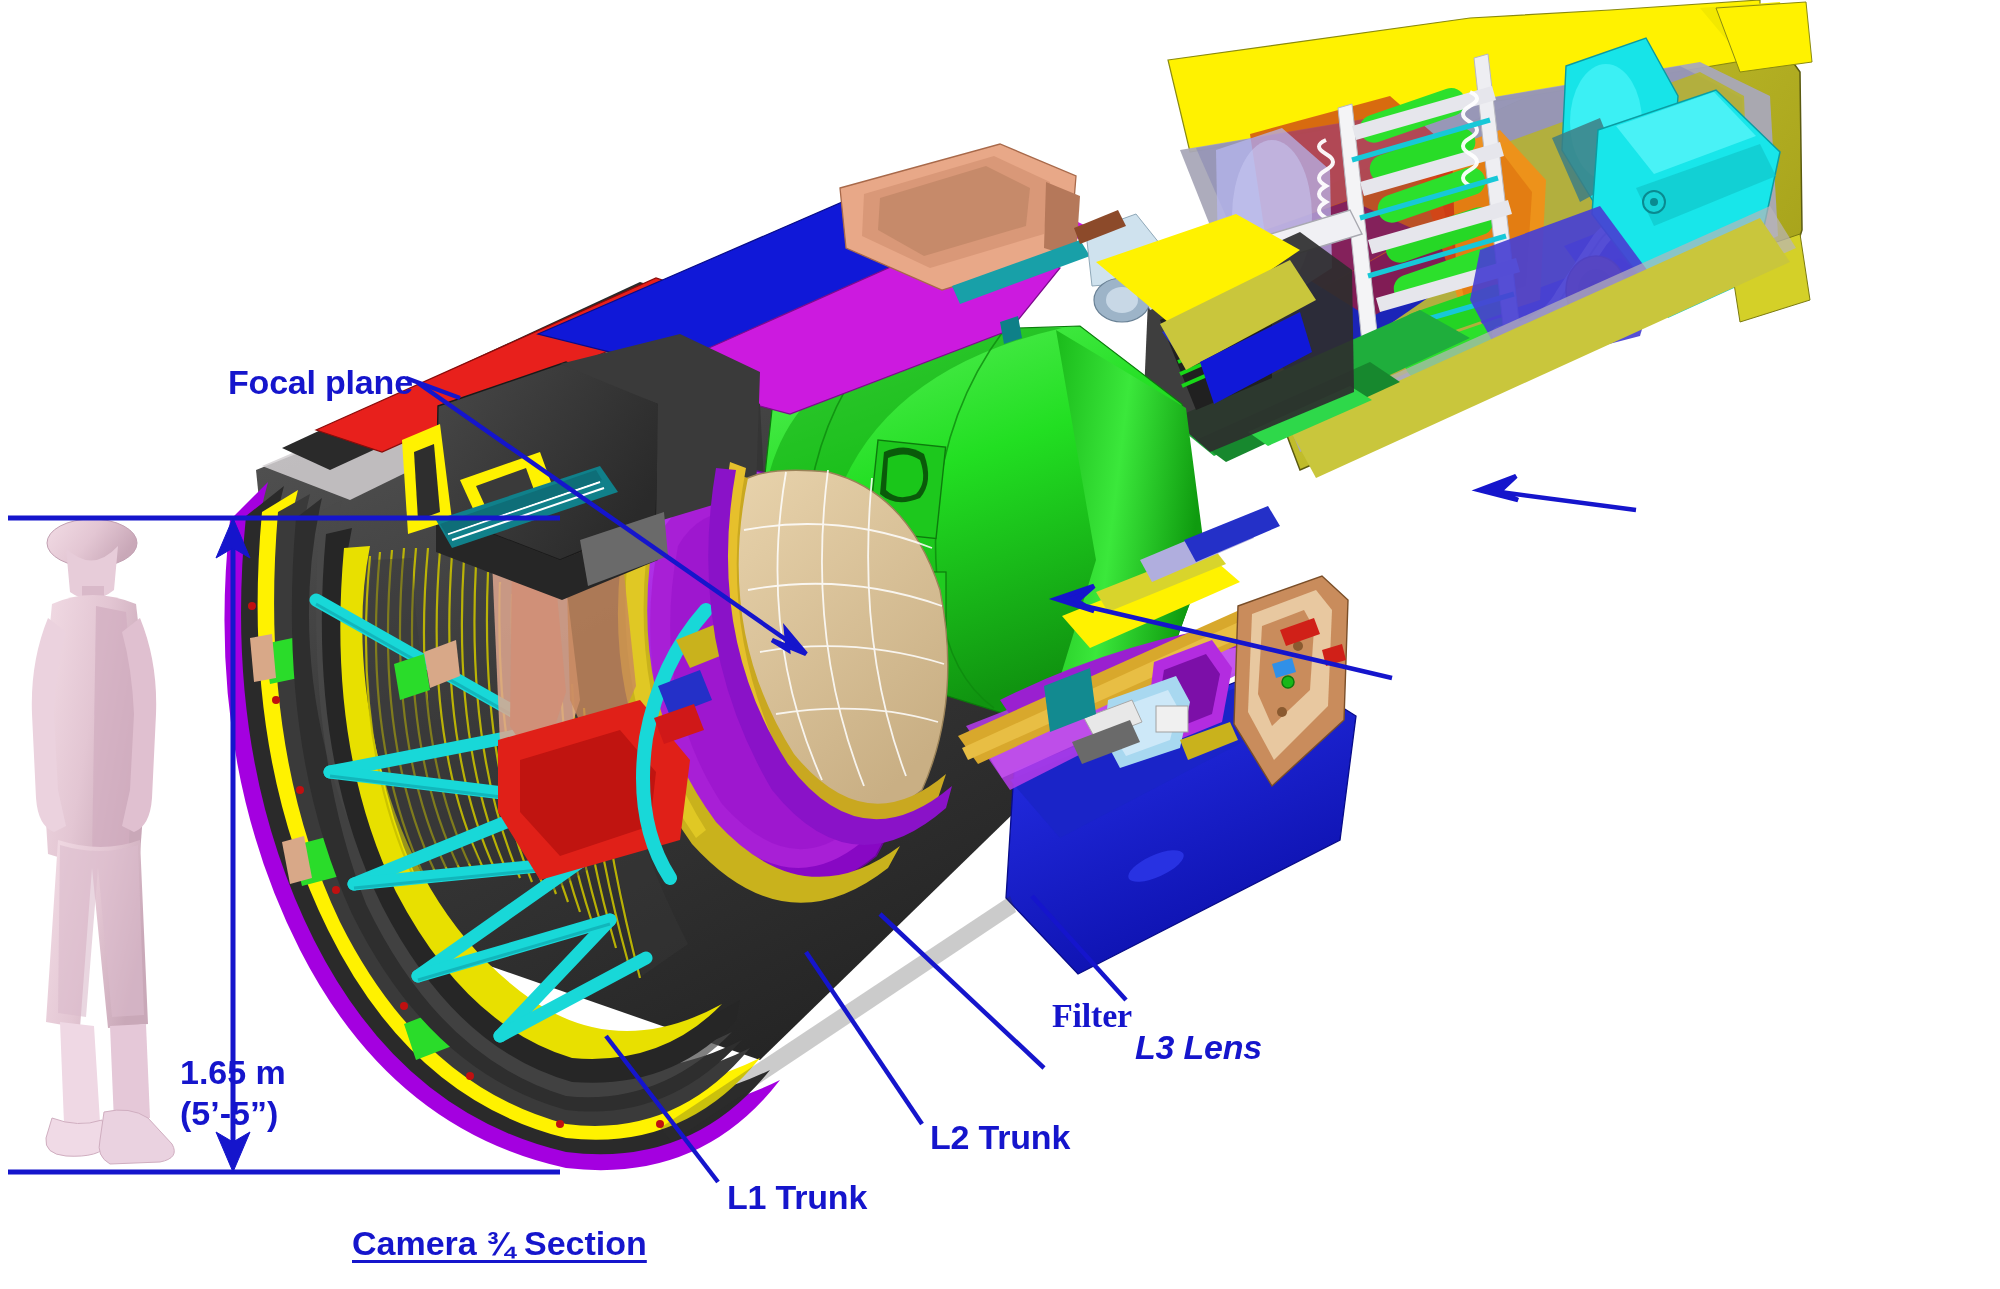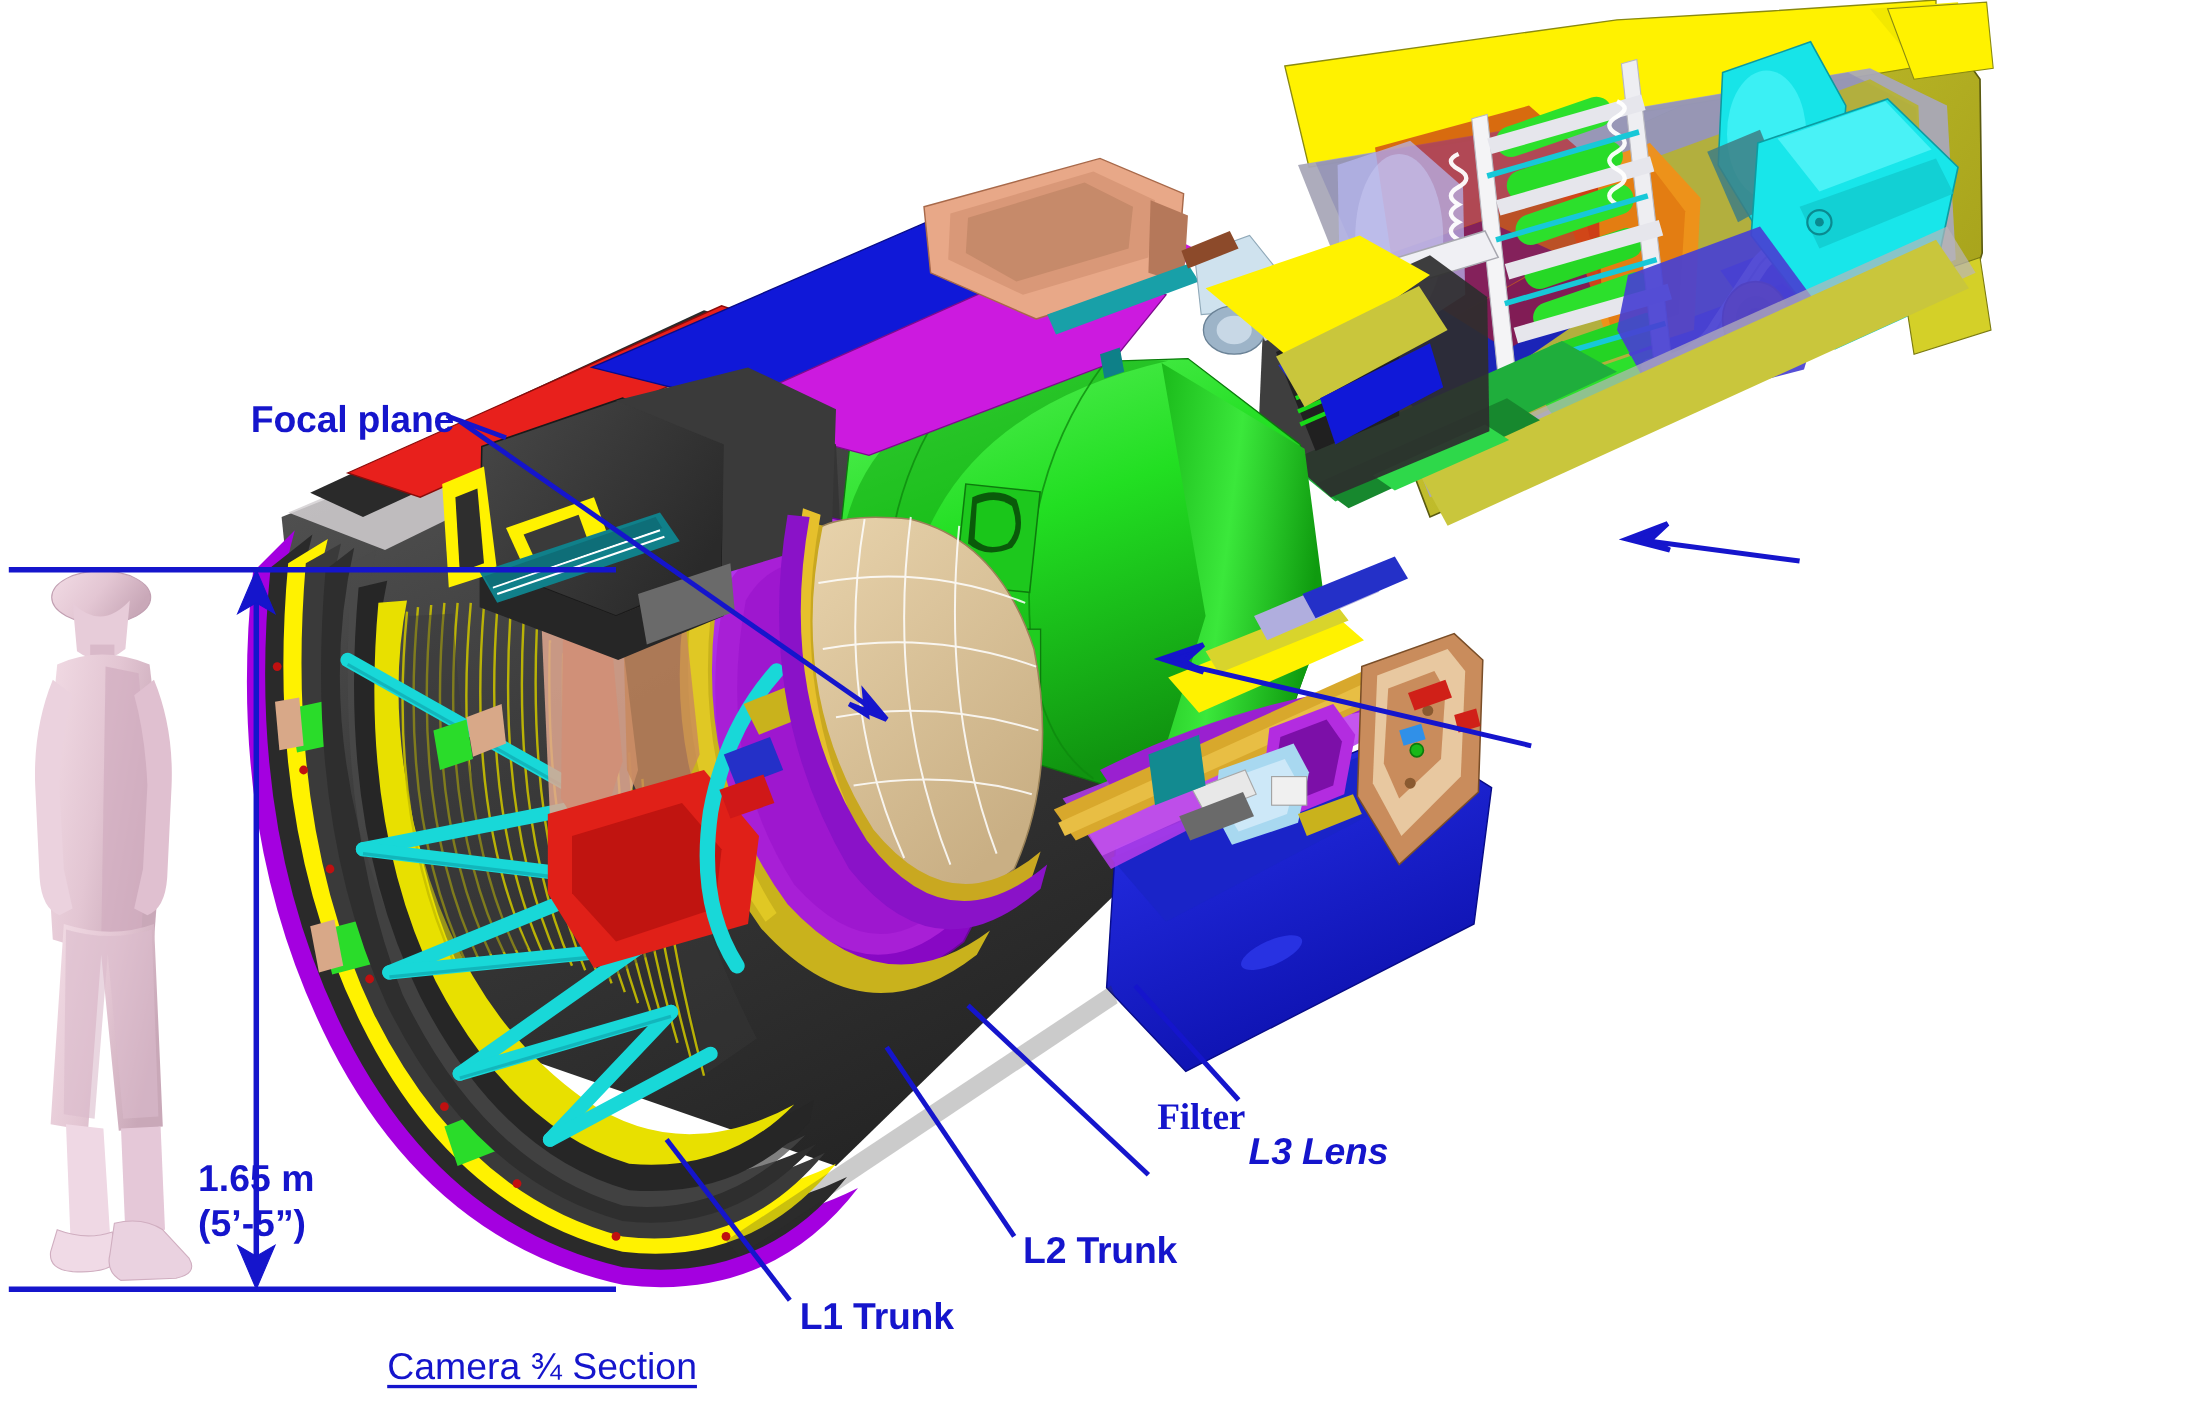--- a/index.html
+++ b/index.html
@@ -2,21 +2,21 @@
 <html><head>
 <meta charset="utf-8">
 <style>
   html,body{margin:0;padding:0;background:#ffffff;}
   body{width:2000px;height:1289px;overflow:hidden;font-family:"Liberation Sans",sans-serif;}
   #stage{position:relative;width:2000px;height:1289px;background:#fff;}
   #art{position:absolute;left:0;top:0;width:2000px;height:1289px;}
   .lbl{position:absolute;color:#1515CC;font-family:"Liberation Sans",sans-serif;font-weight:bold;
        font-size:34px;line-height:1.14;letter-spacing:-0.2px;white-space:pre-line;}
   .lbl.big{font-size:31px;}
-  #cap{position:absolute;left:352px;top:1224px;color:#1515CC;font-weight:normal;font-size:34px;
+  #cap{position:absolute;left:352px;top:1224px;color:#1515CC;font-weight:bold;font-size:34px;
        text-decoration:underline;text-underline-offset:5px;text-decoration-thickness:3px;
        font-family:"Liberation Sans",sans-serif;}
   #dimtxt{position:absolute;left:180px;top:1020px;color:#1515CC;font-weight:bold;font-size:34px;
           line-height:1.22;text-align:left;white-space:pre-line;font-family:"Liberation Sans",sans-serif;margin-top:32px;}
   .lbl-fp{left:228px;top:363px;}
   .lbl-ut{left:1648px;top:487px;}
   .lbl-cr{left:1404px;top:655px;}
   .lbl-l3{left:1135px;top:1028px;font-style:italic;}
   .lbl-fl{left:1052px;top:997px;font-family:Liberation Serif, serif;}
   .lbl-l2{left:930px;top:1118px;}

